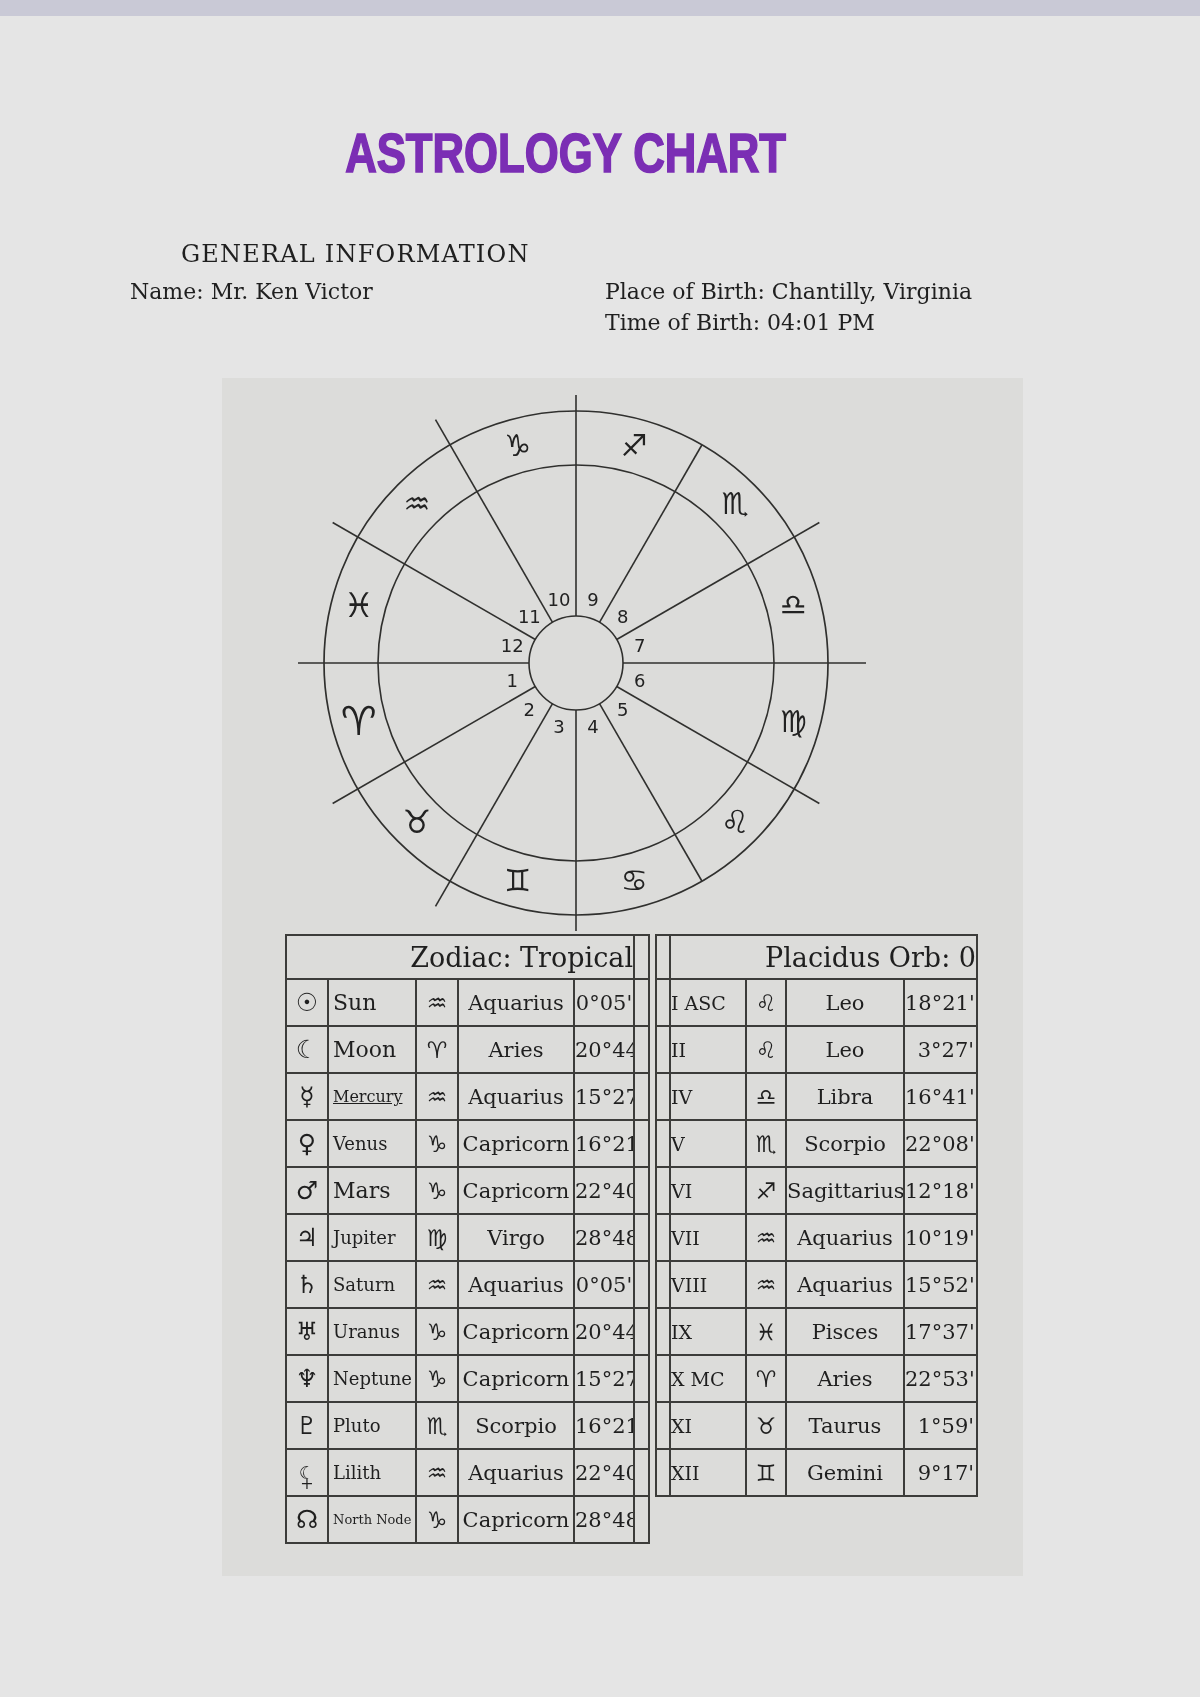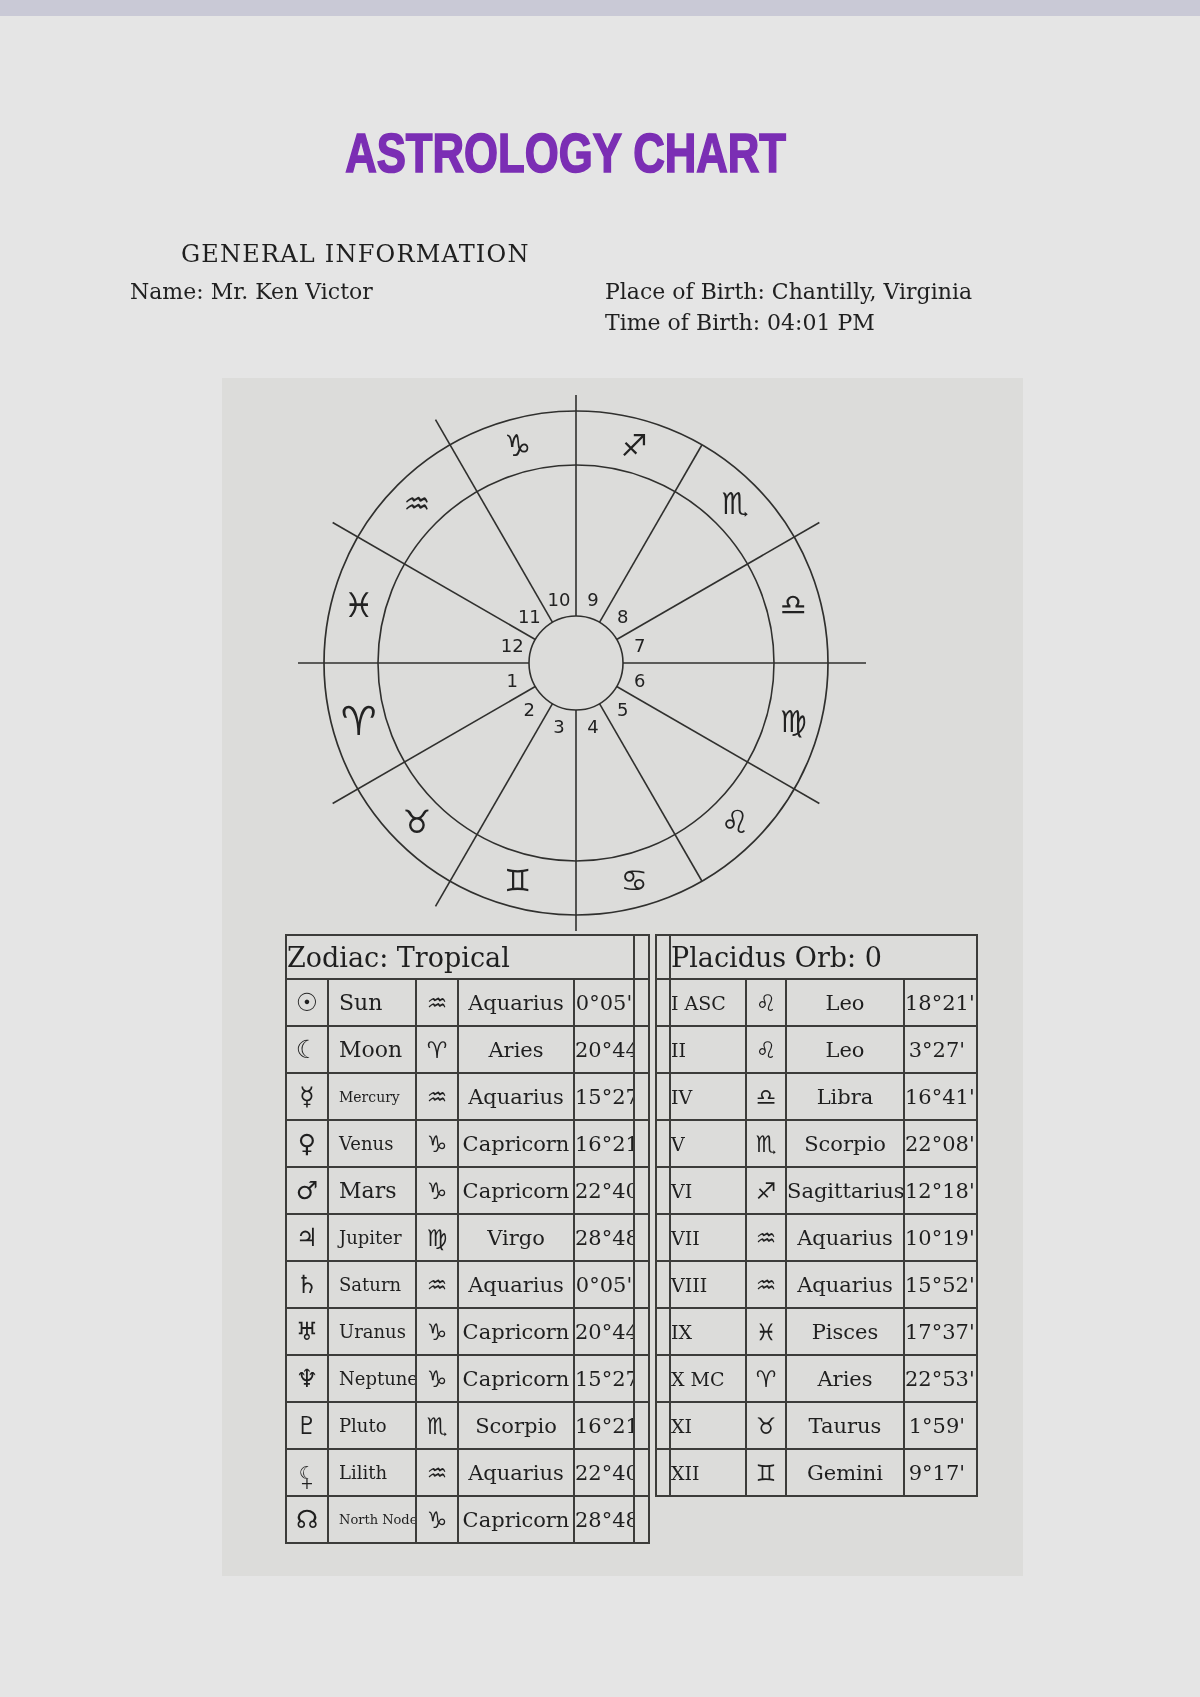--- a/index.html
+++ b/index.html
@@ -19,28 +19,28 @@
   .info-tob {top:294px;left:605px;}
   
   .panel{position:absolute;left:222px;top:362px;width:801px;height:1198px;background:#dcdcda;}
   svg.wheel{position:absolute;left:0;top:0;}
   
   table.tbl{position:absolute;border-collapse:collapse;table-layout:fixed;}
   .tbl th,.tbl td{border:2px solid #3c3c3a;padding:0;overflow:hidden;white-space:nowrap;
                   font-weight:400;vertical-align:middle;}
   #zodiac-table{left:63px;top:556px;width:363px;}
   #houses-table{left:433px;top:556px;width:321px;}
-  .tbl th.hdr{font-size:27px;text-align:left;height:42px;}
+  .tbl th.hdr{font-size:27px;text-align:right;height:42px;}
   .tbl td{height:45px;}
   td.pg{text-align:center;font-family:"DejaVu Sans",sans-serif;font-size:25px;}
-  td.pname{padding-left:10px;font-size:18px;}
+  td.pname{padding-left:4px;font-size:18px;}
   td.sg{text-align:center;font-family:"DejaVu Sans",sans-serif;font-size:23px;}
   td.sname{text-align:center;font-size:21px;}
   td.deg{text-align:center;font-size:21px;}
-  #houses-table td.deg{text-align:right;padding-right:11px;}
+  #houses-table td.deg{text-align:right;padding-right:2px;}
   td.hnum{font-size:19px;}
   .lilith-stack{display:inline-flex;flex-direction:column;align-items:center;line-height:.62;}
   .lilith-stack .l1{font-size:18px;}
   .lilith-stack .l2{font-size:16px;font-family:"DejaVu Serif",serif;}
   .bottom-strip{position:absolute;left:0;bottom:0;width:100%;height:15px;background:#fafafd;}
 </style>
 </head>
 <body>
 
 <div class="page">
@@ -125,21 +125,21 @@
           <tr>
             <td class="pg">☾</td>
             <td class="pname" style="font-size: 22px;">Moon</td>
             <td class="sg">♈</td>
             <td class="sname">Aries</td>
             <td class="deg">20°44'</td>
             <td></td>
           </tr>
           <tr>
             <td class="pg">☿</td>
-            <td class="pname" style="font-size: 14px;">Mercury</td>
+            <td class="pname" style="font-size: 16px; text-decoration: underline;">Mercury</td>
             <td class="sg">♒</td>
             <td class="sname">Aquarius</td>
             <td class="deg">15°27'</td>
             <td></td>
           </tr>
           <tr>
             <td class="pg">♀</td>
             <td class="pname" style="font-size: 18px;">Venus</td>
             <td class="sg">♑</td>
             <td class="sname">Capricorn</td>

